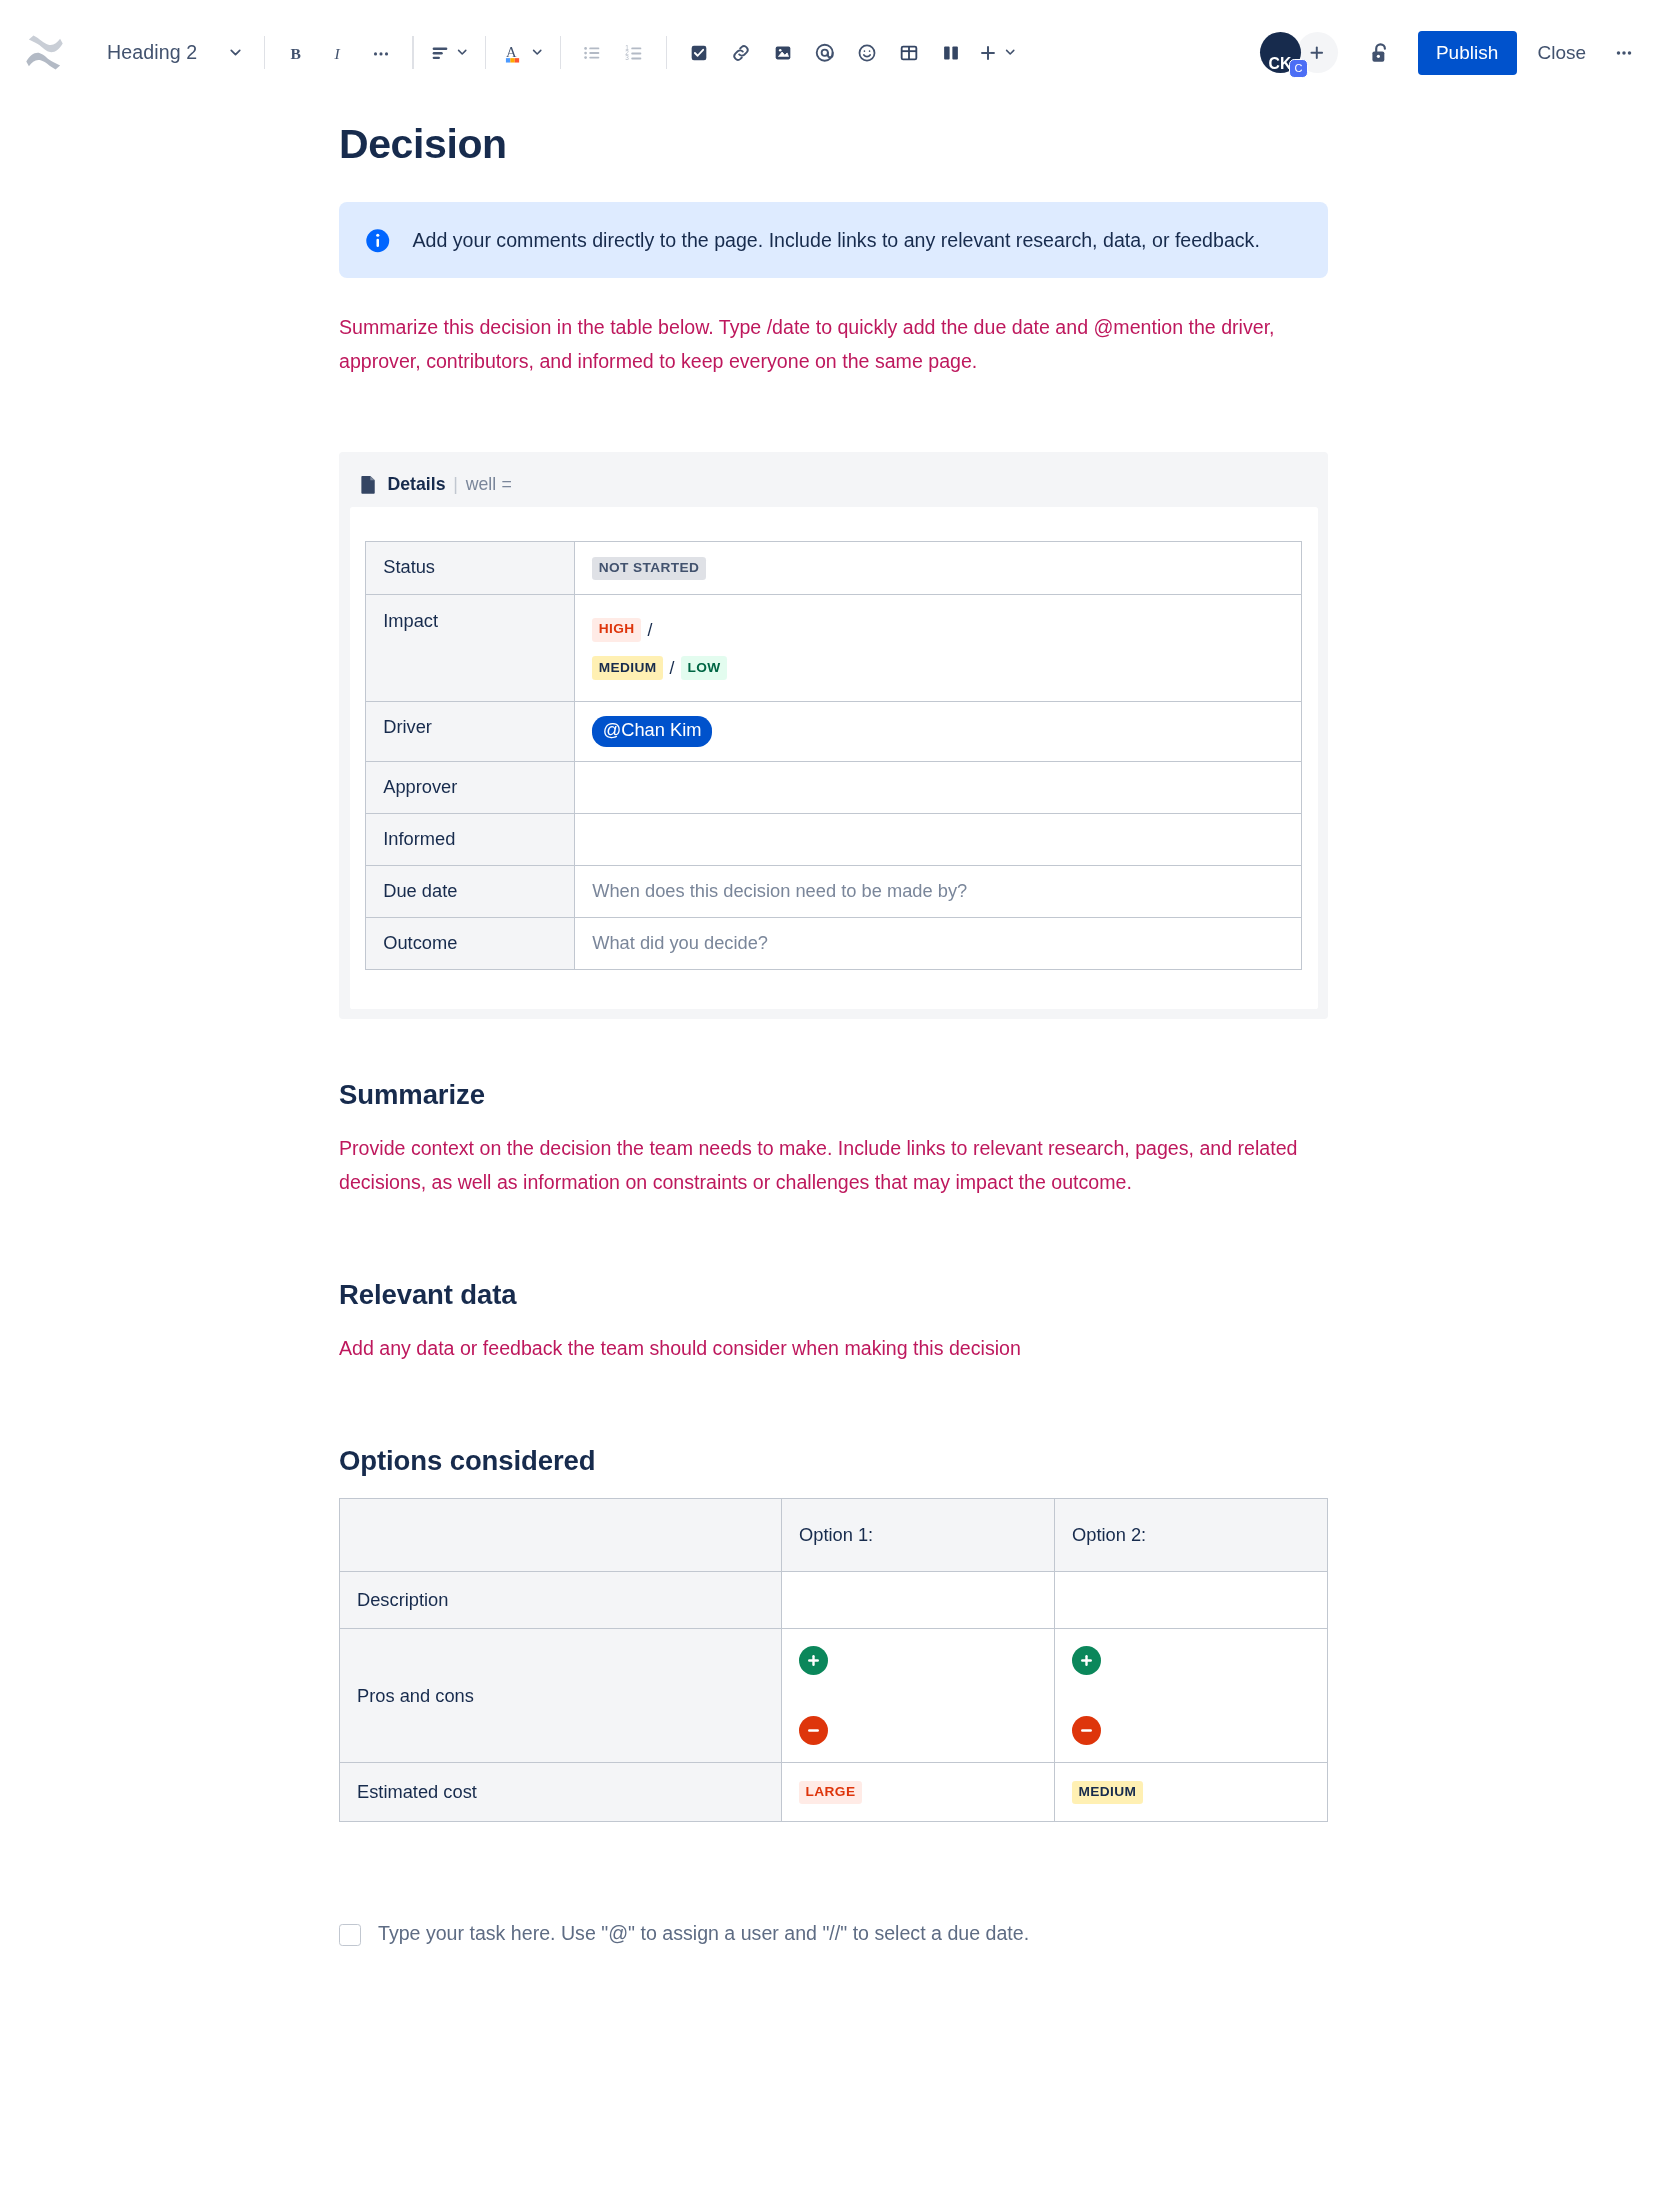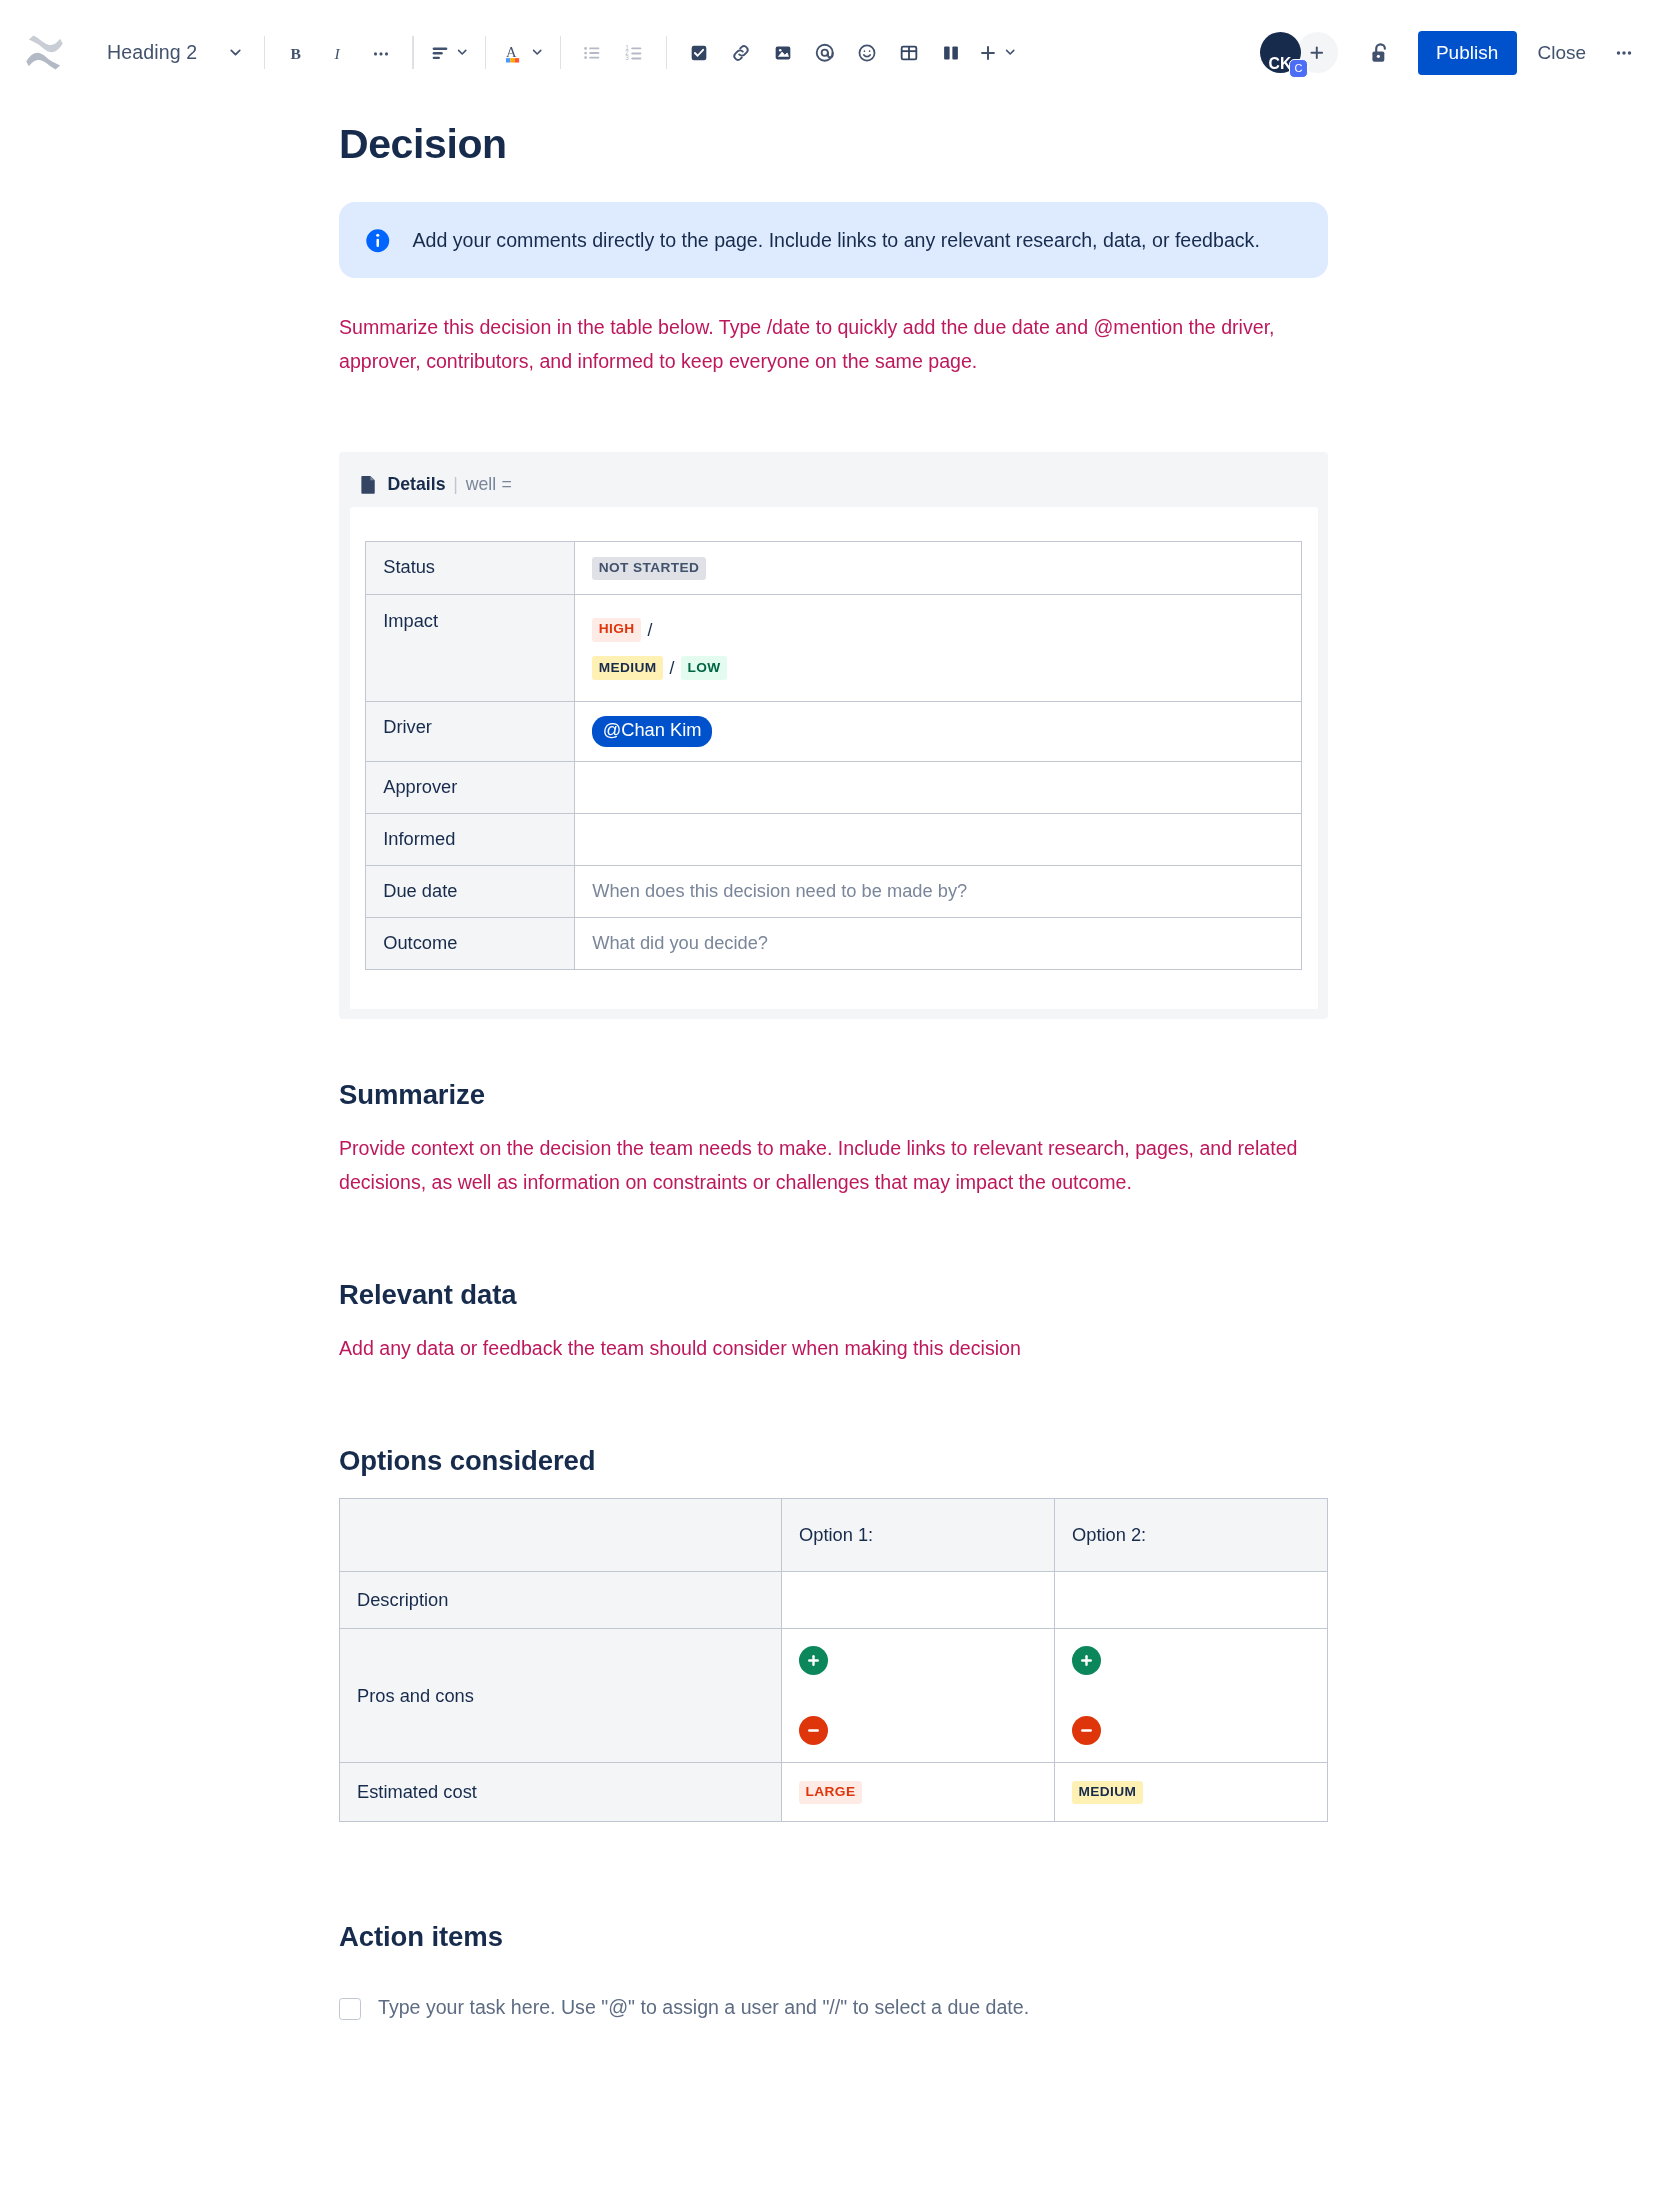--- a/index.html
+++ b/index.html
@@ -126,21 +126,21 @@
     letter-spacing: -0.4px;
     line-height: 1.1;
     margin-top: 17px;
     margin-bottom: 35px;
     outline: none;
   }
 
   
   .info-panel {
     background: #deebff;
-    border-radius: 16px;
+    border-radius: 8px;
     display: flex;
     align-items: center;
     padding: 23.5px 29px 23.5px 25px;
     margin-bottom: 33px;
     min-height: 68px;
   }
   .info-icon {
     flex: 0 0 auto;
     width: 27.5px; height: 27.5px;
     margin-right: 21px;
@@ -630,21 +630,20 @@
             <td>
               <span class="lozenge lz-moved">MEDIUM</span>
             </td>
           </tr>
         </tbody>
       </table>
     </div>
 
     <div class="spacer-sm"></div>
 
-    <h2 class="sec">Action items</h2>
 
     <div class="task-row">
       <div class="task-check"></div>
       <div class="task-text">Type your task here. Use "@" to assign a user and "//" to select a due date.</div>
     </div>
 
     <div class="spacer-sm"></div>
 
   </div>
 </div>

